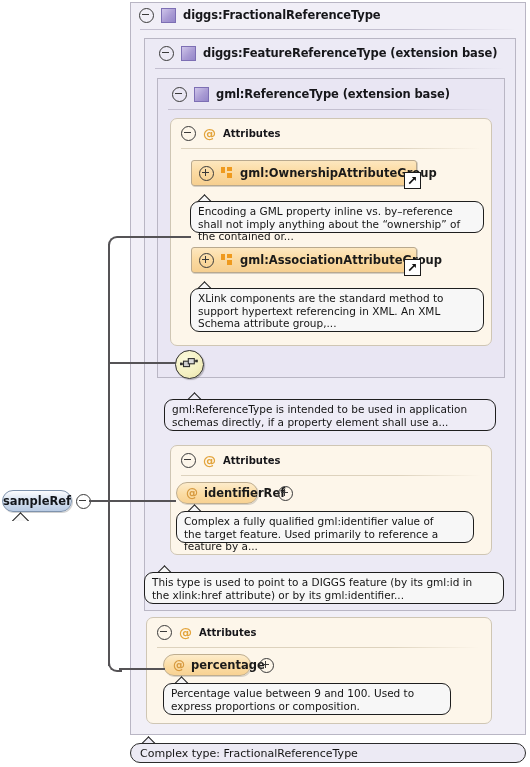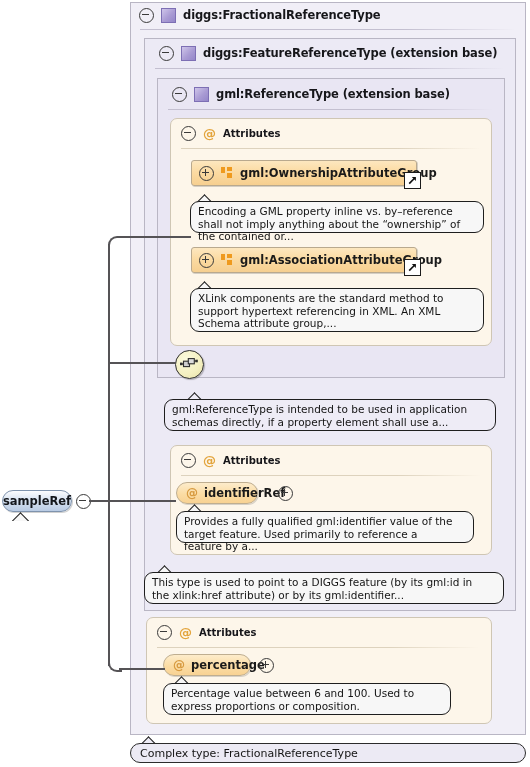--- a/index.html
+++ b/index.html
@@ -263,41 +263,41 @@
     </div>
     <div class="attr-rule" style="left:10px;top:29px;width:300px;"></div>
   </div>
 
   <div class="attrpill" style="left:176px;top:482px;width:82px;">
     <span class="at-glyph">@</span>
     <span class="pname">identifierRef</span>
   </div>
   <span class="tog plus" style="position:absolute;left:278px;top:486px;"></span>
   <div class="notch" style="left:186px;top:504px;"></div>
-  <div class="callout" style="left:176px;top:511px;width:298px;height:32px;">Provides a fully qualified gml:identifier value of the target feature. Used primarily to reference a feature by a...</div>
+  <div class="callout" style="left:176px;top:511px;width:298px;height:32px;">Complex a fully qualified gml:identifier value of the target feature. Used primarily to reference a feature by a...</div>
 
   <div class="notch" style="left:156px;top:565px;"></div>
   <div class="callout" style="left:144px;top:572px;width:360px;height:32px;">This type is used to point to a DIGGS feature (by its gml:id in the xlink:href attribute) or by its gml:identifier...</div>
 
   <div class="attrbox" style="left:146px;top:617px;width:346px;height:107px;">
     <div class="attr-head">
       <span class="tog"></span>
       <span class="at-glyph">@</span>
       <span class="attr-label">Attributes</span>
     </div>
     <div class="attr-rule" style="left:10px;top:29px;width:322px;"></div>
   </div>
 
   <div class="attrpill" style="left:163px;top:654px;width:88px;">
     <span class="at-glyph">@</span>
     <span class="pname">percentage</span>
   </div>
   <span class="tog plus" style="position:absolute;left:259px;top:658px;"></span>
   <div class="notch" style="left:173px;top:676px;"></div>
-  <div class="callout" style="left:163px;top:683px;width:288px;height:32px;">Percentage value between 6 and 100. Used to express proportions or composition.</div>
+  <div class="callout" style="left:163px;top:683px;width:288px;height:32px;">Percentage value between 9 and 100. Used to express proportions or composition.</div>
 
   <div class="elempill" style="left:2px;top:490px;width:70px;">
     <span>sampleRef</span>
   </div>
   <span class="tog" style="position:absolute;left:76px;top:494px;"></span>
   <div class="notch" style="left:12px;top:512px;"></div>
 
   <div class="ln" style="left:89px;top:499.5px;width:22px;height:2px;"></div>
 
   <div class="ln" style="left:108px;top:244px;width:2px;height:422px;"></div>

